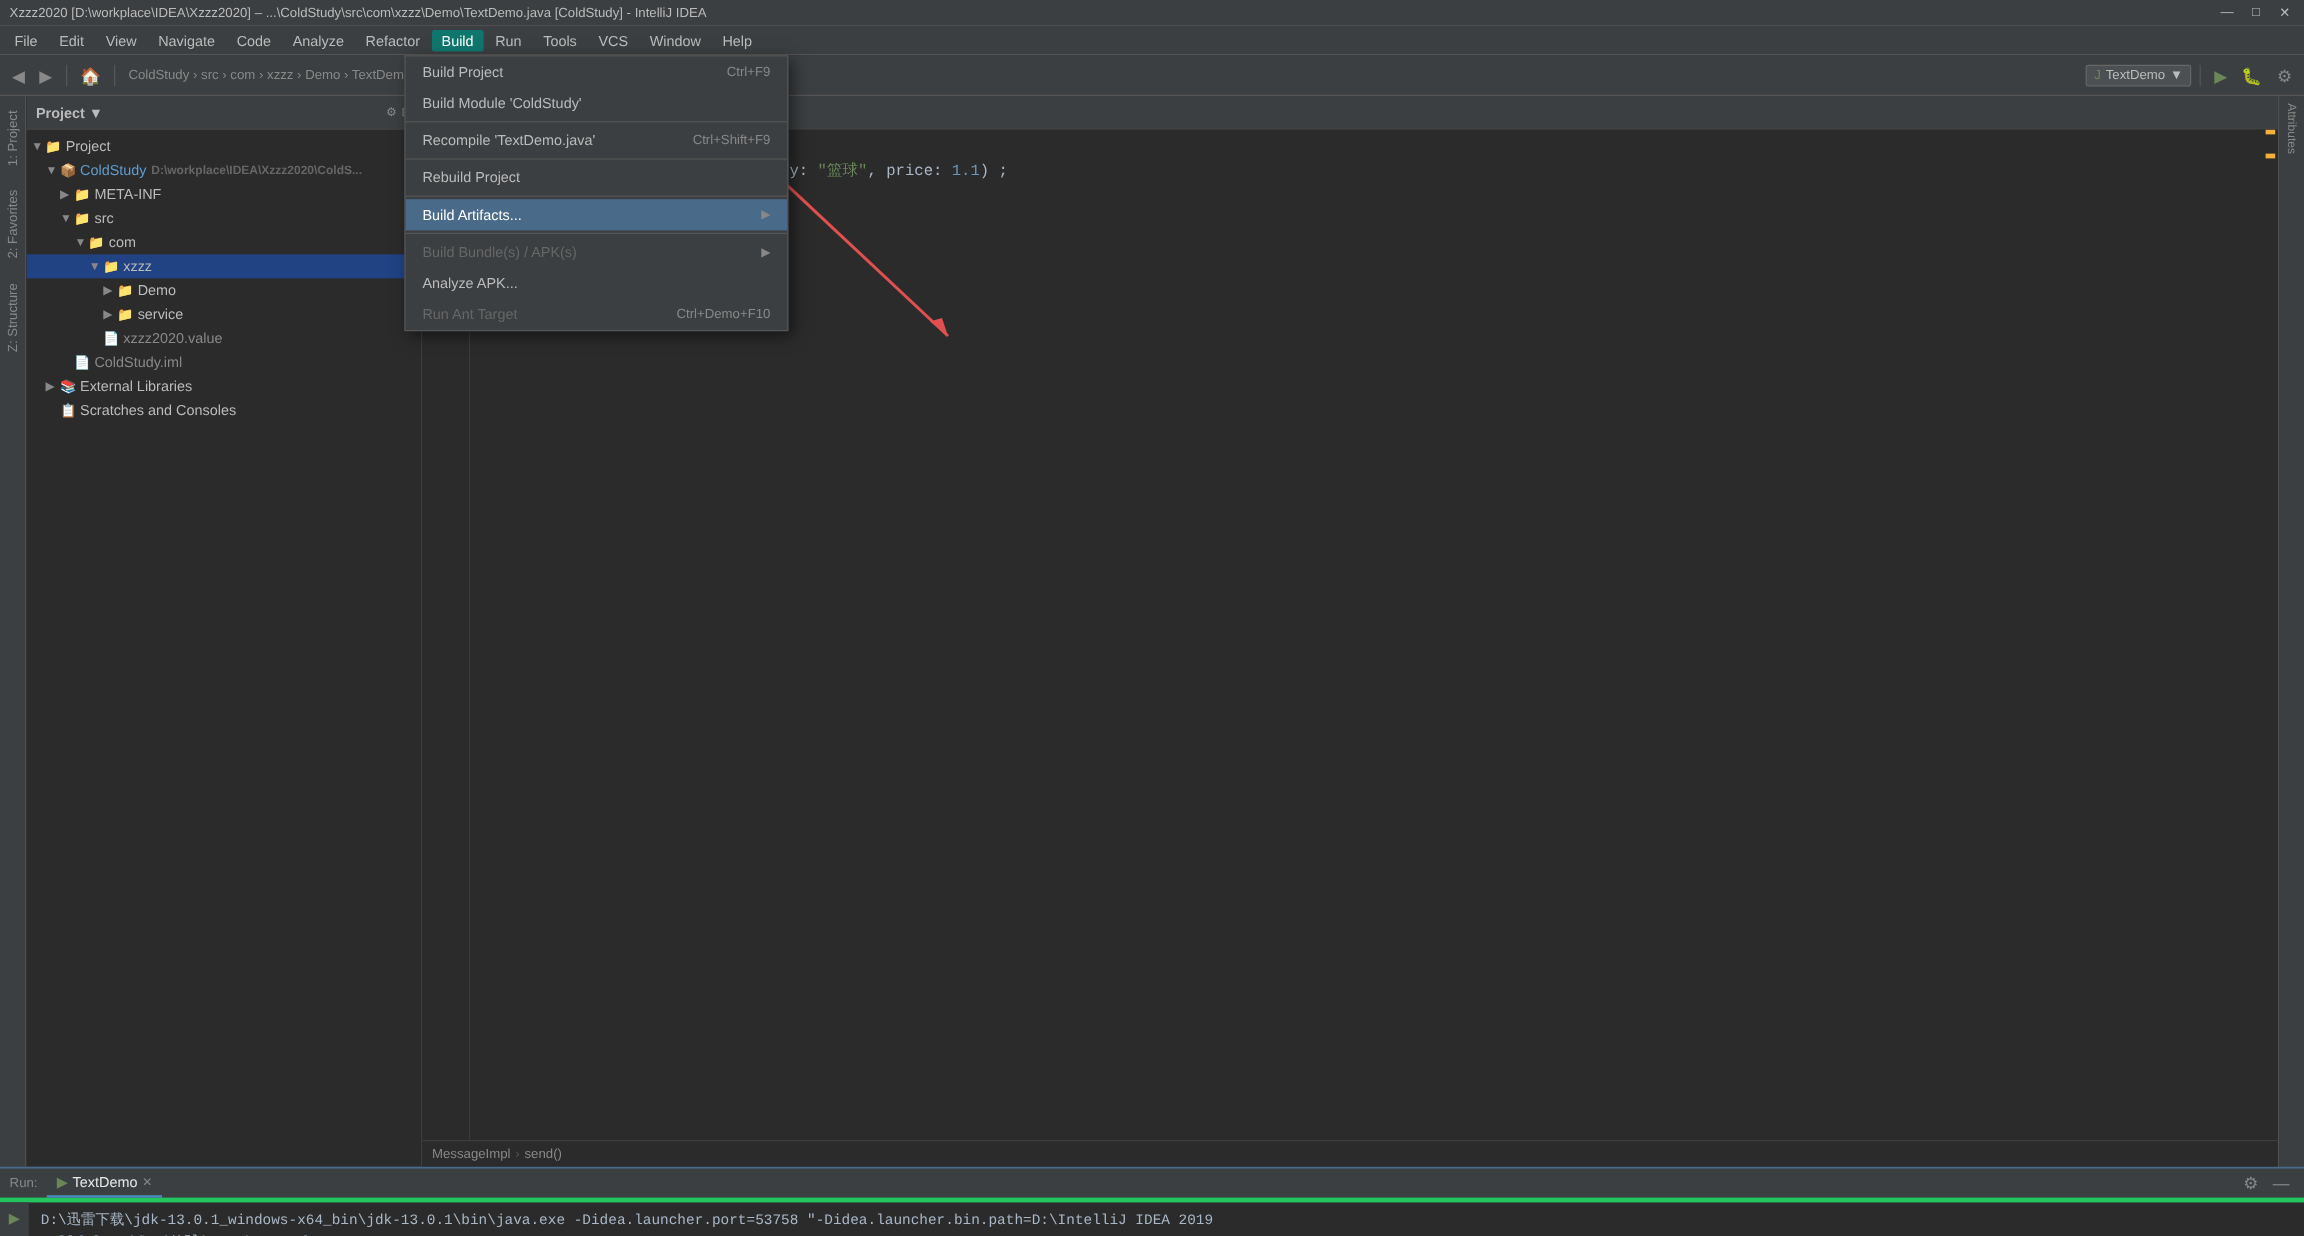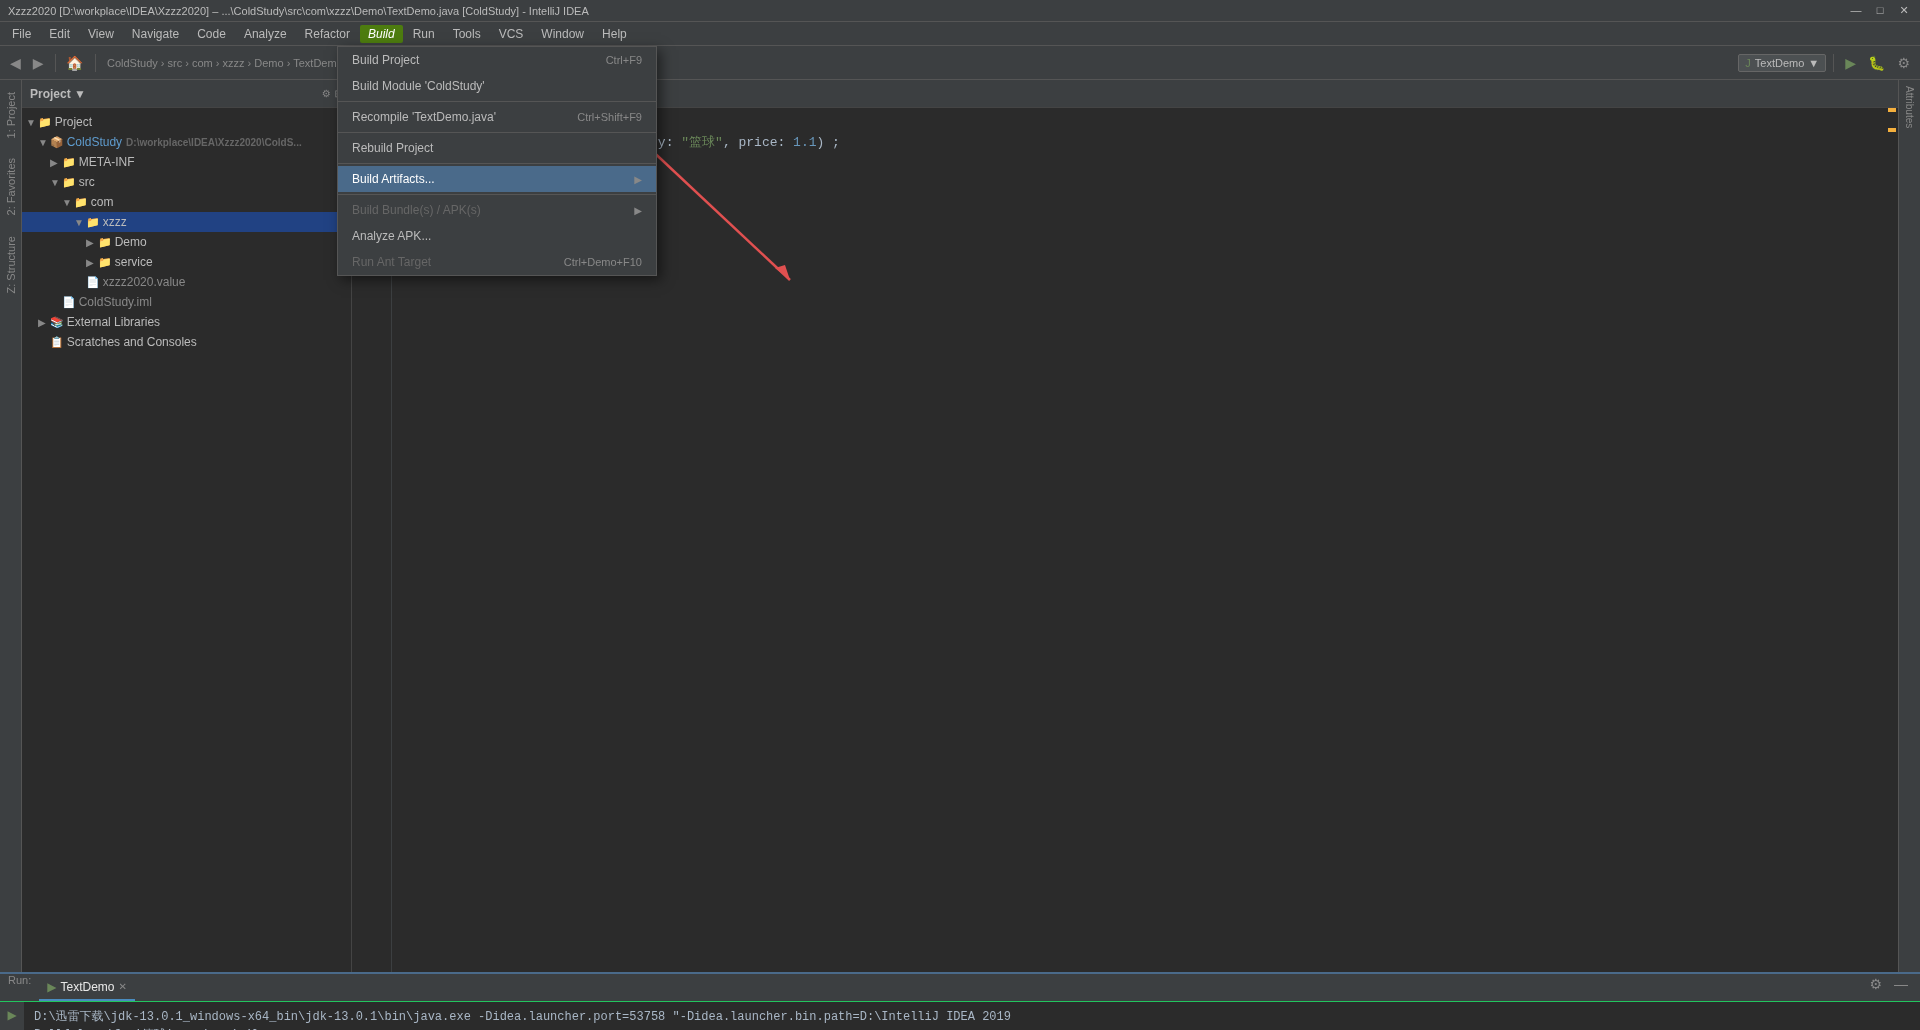--- a/index.html
+++ b/index.html
@@ -50,21 +50,21 @@
       gap: 2px;
       border-bottom: 1px solid #555;
     }
     .menu-item {
       padding: 2px 8px;
       font-size: 12px;
       color: #bbb;
       cursor: pointer;
       border-radius: 2px;
     }
-    .menu-item.active { background: #4d7c0f; color: #fff; font-style: italic; }
+    .menu-item.active { background: #0f766e; color: #fff; }
 
     
     #toolbar {
       height: 34px;
       background: #3c3f41;
       display: flex;
       align-items: center;
       padding: 0 6px;
       gap: 4px;
       border-bottom: 1px solid #555;
@@ -277,24 +277,24 @@
       height: 240px;
       background: #2b2b2b;
       border-top: 2px solid #4a6a8a;
       display: flex;
       flex-direction: column;
     }
     #run-header {
       height: 28px;
       background: #3c3f41;
       display: flex;
-      align-items: flex-start;
+      align-items: center;
       padding: 0 8px;
       gap: 8px;
-      border-bottom: 1px solid #22c55e;
+      border-bottom: 4px solid #22c55e;
     }
     #run-tab {
       display: flex;
       align-items: center;
       height: 100%;
       gap: 4px;
       font-size: 12px;
       color: #bbb;
       cursor: pointer;
       padding: 0 8px;
@@ -636,20 +636,25 @@
         <div class="code-line">}</div>
         <div class="code-line">&nbsp;</div>
       </div>
 
       <div id="right-margin-bar" style="width:14px;background:#2b2b2b;position:relative;">
         <div style="position:absolute;top:0;right:2px;width:8px;height:4px;background:#f4af3d;"></div>
         <div style="position:absolute;top:20px;right:2px;width:8px;height:4px;background:#f4af3d;"></div>
       </div>
     </div>
 
+    <div id="breadcrumb-bar">
+      <span>MessageImpl</span>
+      <span class="breadcrumb-sep">›</span>
+      <span>send()</span>
+    </div>
   </div>
 
   <div id="right-panel">
     <span style="writing-mode:vertical-lr;font-size:10px;color:#888;padding:6px 2px;cursor:pointer;">Attributes</span>
   </div>
 </div>
 
 <div id="build-dropdown">
   <div class="dropdown-item">
     <span>Build Project</span>

